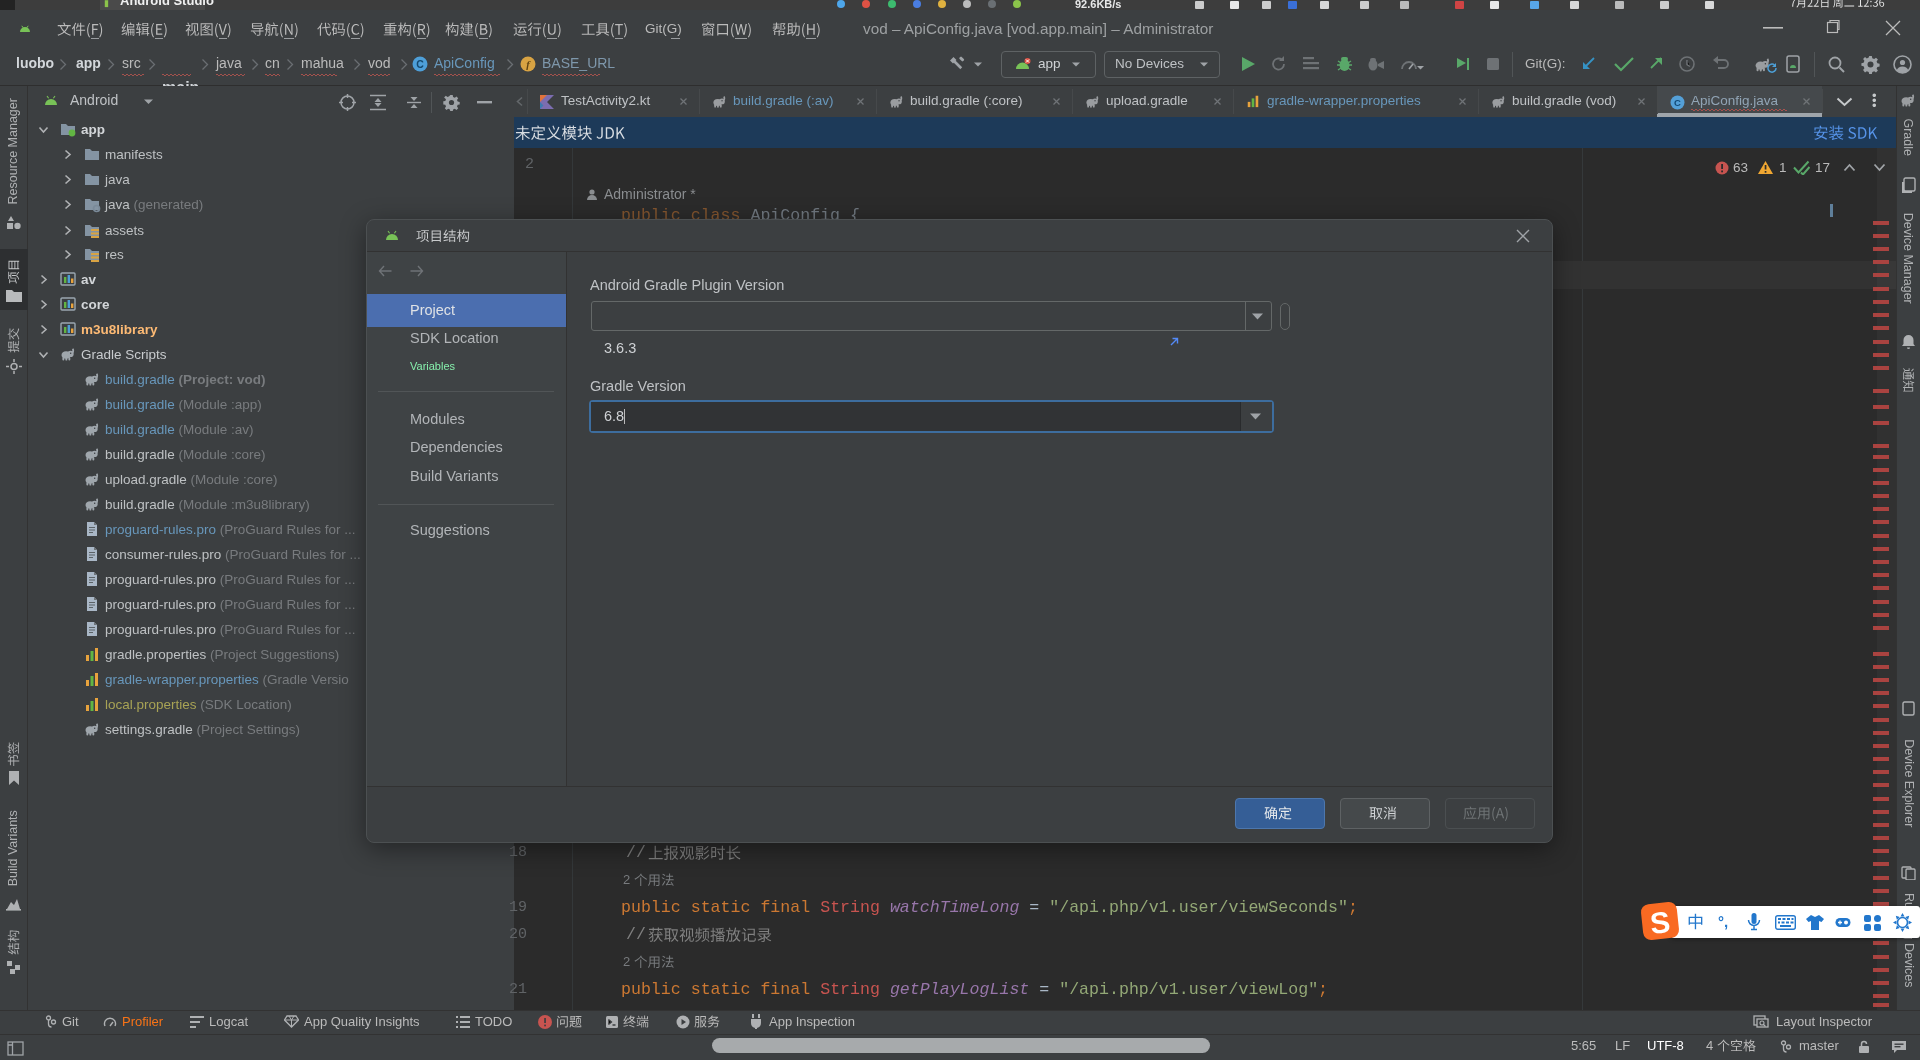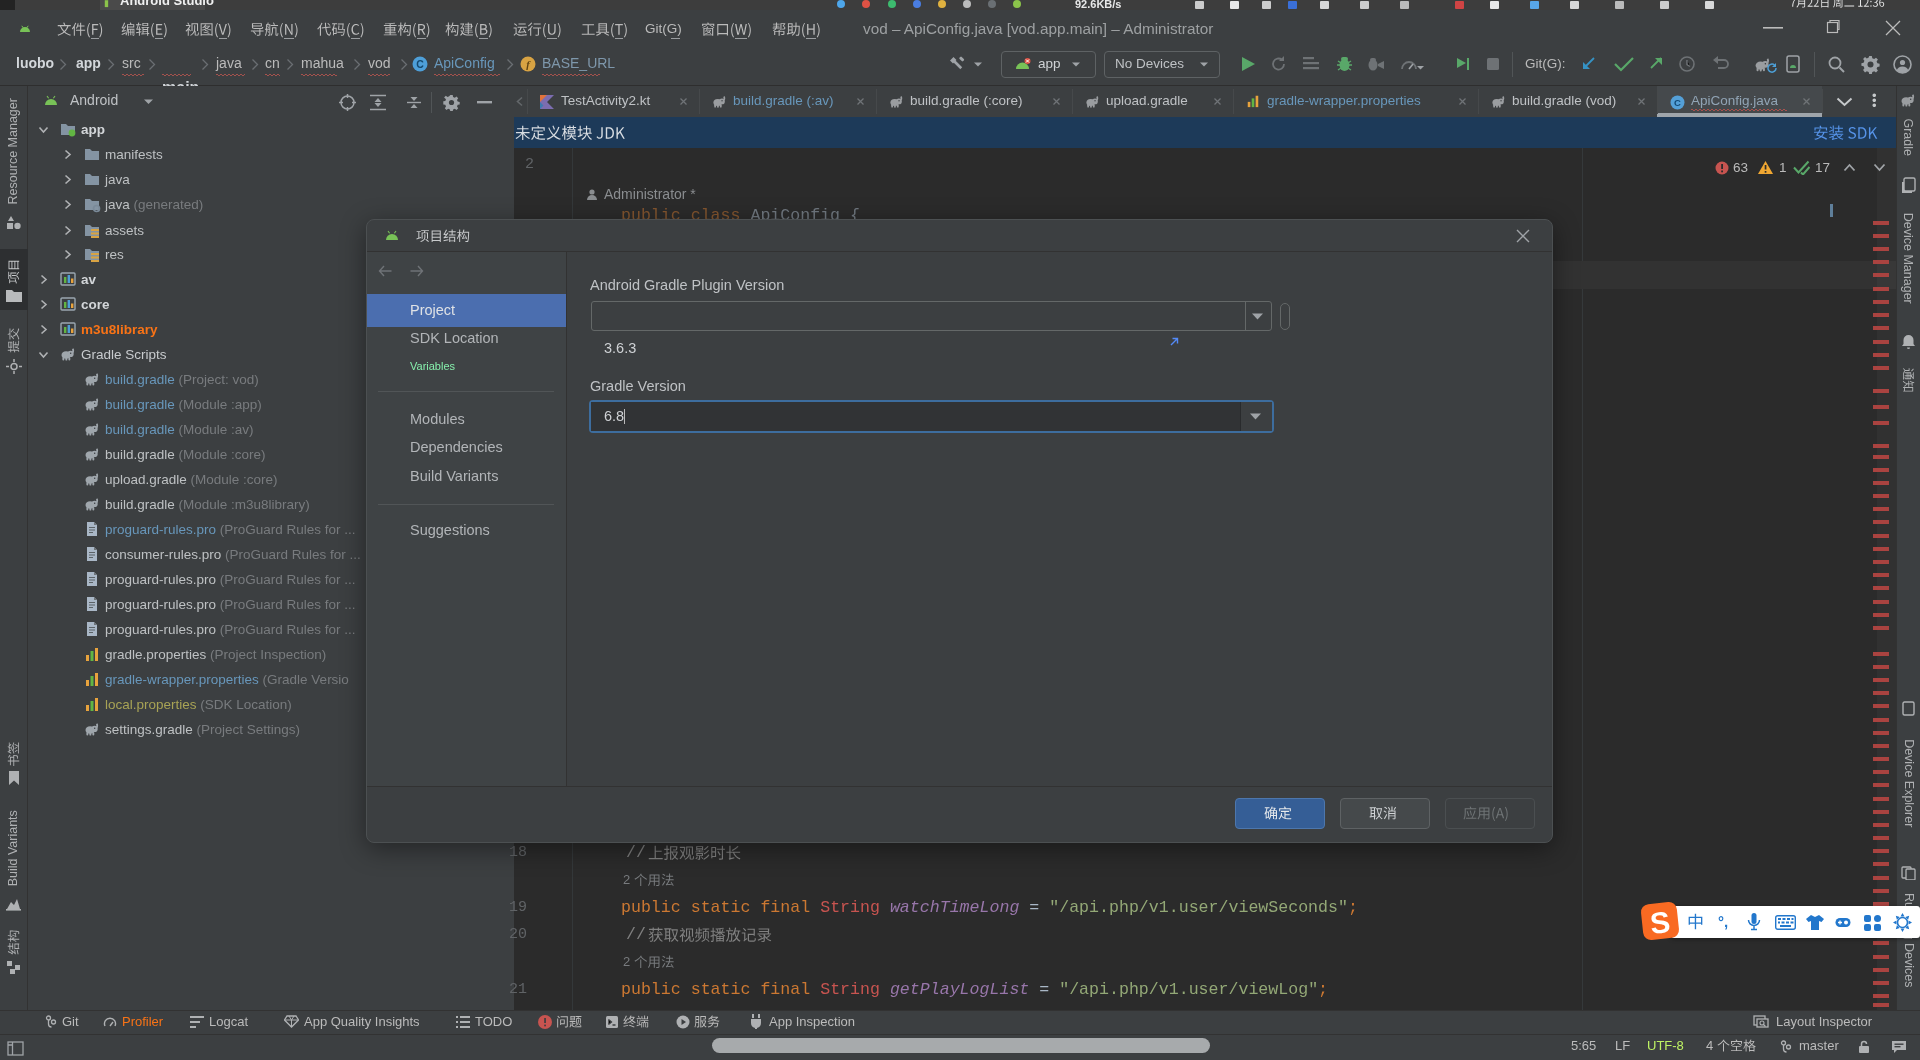--- a/index.html
+++ b/index.html
@@ -455,21 +455,21 @@
     <div style="position:absolute;left:81px;top:295.6px;font-family:'Liberation Sans',sans-serif;font-size:13.5px;color:#d3d6d9;font-weight:700;white-space:pre;line-height:17px;">core</div>
     <svg style="position:absolute;left:38px;top:324px;" width="11" height="11" viewBox="0 0 11 11">
       <path fill="none" stroke="#afb1b3" stroke-width="1.6" d="M3.5 1.5L8 5.5 3.5 9.5"></path>
     </svg>
     <svg style="position:absolute;left:60px;top:321px;" width="16" height="16" viewBox="0 0 16 16">
       <rect x="1" y="2" width="14" height="12" rx="1" fill="none" stroke="#9aa7b0" stroke-width="1.4"></rect>
       <rect x="4" y="6" width="2.4" height="6" fill="#62b543"></rect>
       <rect x="7.6" y="4" width="2.4" height="8" fill="#4d9fd6"></rect>
       <rect x="11" y="7.5" width="2.4" height="4.5" fill="#e8a33d"></rect>
     </svg>
-    <div style="position:absolute;left:81px;top:320.6px;font-family:'Liberation Sans',sans-serif;font-size:13.5px;color:#f97316;font-weight:700;white-space:pre;line-height:17px;">m3u8library</div>
+    <div style="position:absolute;left:81px;top:320.6px;font-family:'Liberation Sans',sans-serif;font-size:13.5px;color:#fdba74;font-weight:700;white-space:pre;line-height:17px;">m3u8library</div>
     <svg style="position:absolute;left:38px;top:349px;" width="11" height="11" viewBox="0 0 11 11">
       <path fill="none" stroke="#afb1b3" stroke-width="1.6" d="M1.5 3.5L5.5 8 9.5 3.5"></path>
     </svg>
     <svg style="position:absolute;left:60px;top:346px;" width="16" height="16" viewBox="0 0 16 16">
       <g fill="#9fa6ac">
         <ellipse cx="6.1" cy="9" rx="4.6" ry="3.8"></ellipse>
         <rect x="2.4" y="11" width="1.9" height="3.4" rx=".9"></rect>
         <rect x="5.4" y="11.6" width="1.9" height="3" rx=".9"></rect>
         <rect x="8.4" y="11" width="1.9" height="3.4" rx=".9"></rect>
         <circle cx="10.6" cy="7.9" r="3.1"></circle>
@@ -482,21 +482,21 @@
       <g fill="#9fa6ac">
         <ellipse cx="6.1" cy="9" rx="4.6" ry="3.8"></ellipse>
         <rect x="2.4" y="11" width="1.9" height="3.4" rx=".9"></rect>
         <rect x="5.4" y="11.6" width="1.9" height="3" rx=".9"></rect>
         <rect x="8.4" y="11" width="1.9" height="3.4" rx=".9"></rect>
         <circle cx="10.6" cy="7.9" r="3.1"></circle>
         <path d="M11.8 6.2C12.4 5.3 12.5 4.2 12 3.2L13.3 2.2C14.4 3.5 14.4 5.6 13.4 6.9z"></path>
       </g>
       <circle cx="10.7" cy="7.2" r=".7" fill="#34383b"></circle>
     </svg>
-    <div style="position:absolute;left:105px;top:370.6px;font-family:'Liberation Sans',sans-serif;font-size:13.5px;color:#6897bb;font-weight:400;white-space:pre;line-height:17px;">build.gradle <span style="color:#787b7e;font-weight:400">(Project: vod)</span></div>
+    <div style="position:absolute;left:105px;top:370.6px;font-family:'Liberation Sans',sans-serif;font-size:13.5px;color:#6897bb;font-weight:400;white-space:pre;line-height:17px;">build.gradle <span style="color:#787b7e;font-weight:700">(Project: vod)</span></div>
     <svg style="position:absolute;left:84px;top:396px;" width="16" height="16" viewBox="0 0 16 16">
       <g fill="#9fa6ac">
         <ellipse cx="6.1" cy="9" rx="4.6" ry="3.8"></ellipse>
         <rect x="2.4" y="11" width="1.9" height="3.4" rx=".9"></rect>
         <rect x="5.4" y="11.6" width="1.9" height="3" rx=".9"></rect>
         <rect x="8.4" y="11" width="1.9" height="3.4" rx=".9"></rect>
         <circle cx="10.6" cy="7.9" r="3.1"></circle>
         <path d="M11.8 6.2C12.4 5.3 12.5 4.2 12 3.2L13.3 2.2C14.4 3.5 14.4 5.6 13.4 6.9z"></path>
       </g>
       <circle cx="10.7" cy="7.2" r=".7" fill="#34383b"></circle>
@@ -588,21 +588,21 @@
       <rect x="5" y="6" width="6" height="1" fill="#5b6266"></rect>
       <rect x="5" y="8.5" width="6" height="1" fill="#5b6266"></rect>
       <rect x="5" y="11" width="4" height="1" fill="#5b6266"></rect>
     </svg>
     <div style="position:absolute;left:105px;top:620.6px;font-family:'Liberation Sans',sans-serif;font-size:13.5px;color:#bec1c3;font-weight:400;white-space:pre;line-height:17px;">proguard-rules.pro <span style="color:#787b7e;font-weight:400">(ProGuard Rules for ...</span></div>
     <svg style="position:absolute;left:84px;top:646px;" width="16" height="16" viewBox="0 0 16 16">
       <rect x="2" y="9" width="3" height="6" fill="#e8a33d"></rect>
       <rect x="6.5" y="5" width="3" height="10" fill="#62b543"></rect>
       <rect x="11" y="2" width="3" height="13" fill="#e8a33d"></rect>
     </svg>
-    <div style="position:absolute;left:105px;top:645.6px;font-family:'Liberation Sans',sans-serif;font-size:13.5px;color:#bec1c3;font-weight:400;white-space:pre;line-height:17px;">gradle.properties <span style="color:#787b7e;font-weight:400">(Project Inspection)</span></div>
+    <div style="position:absolute;left:105px;top:645.6px;font-family:'Liberation Sans',sans-serif;font-size:13.5px;color:#bec1c3;font-weight:400;white-space:pre;line-height:17px;">gradle.properties <span style="color:#787b7e;font-weight:400">(Project Suggestions)</span></div>
     <svg style="position:absolute;left:84px;top:671px;" width="16" height="16" viewBox="0 0 16 16">
       <rect x="2" y="9" width="3" height="6" fill="#e8a33d"></rect>
       <rect x="6.5" y="5" width="3" height="10" fill="#62b543"></rect>
       <rect x="11" y="2" width="3" height="13" fill="#e8a33d"></rect>
     </svg>
     <div style="position:absolute;left:105px;top:670.6px;font-family:'Liberation Sans',sans-serif;font-size:13.5px;color:#6897bb;font-weight:400;white-space:pre;line-height:17px;">gradle-wrapper.properties <span style="color:#787b7e;font-weight:400">(Gradle Versio</span></div>
     <svg style="position:absolute;left:84px;top:696px;" width="16" height="16" viewBox="0 0 16 16">
       <rect x="2" y="9" width="3" height="6" fill="#e8a33d"></rect>
       <rect x="6.5" y="5" width="3" height="10" fill="#62b543"></rect>
       <rect x="11" y="2" width="3" height="13" fill="#e8a33d"></rect>
@@ -963,21 +963,21 @@
     </svg>
     <div style="position:absolute;left:1776px;top:1013.9px;font-family:'Liberation Sans',sans-serif;font-size:13px;color:#bbbbbb;font-weight:400;white-space:pre;line-height:16.25px;">Layout Inspector</div>
     <div style="position:absolute;left:0px;top:1034px;width:1920px;height:26px;background:#3c3f41;border-top:1px solid #323232;"></div>
     <svg style="position:absolute;left:7px;top:1041px;" width="17" height="15" viewBox="0 0 17 15">
       <rect x="1" y="1" width="15" height="13" fill="none" stroke="#9fa3a7" stroke-width="1.3"></rect>
       <path stroke="#9fa3a7" stroke-width="1.3" d="M5.5 1v13M1 4h4.5"></path>
     </svg>
     <div style="position:absolute;left:712px;top:1038px;width:498px;height:15px;background:#a7aaac;border-radius:8px;"></div>
     <div style="position:absolute;left:1571px;top:1037.9px;font-family:'Liberation Sans',sans-serif;font-size:13px;color:#bbbbbb;font-weight:400;white-space:pre;line-height:16.25px;">5:65</div>
     <div style="position:absolute;left:1615px;top:1037.9px;font-family:'Liberation Sans',sans-serif;font-size:13px;color:#bbbbbb;font-weight:400;white-space:pre;line-height:16.25px;">LF</div>
-    <div style="position:absolute;left:1647px;top:1037.9px;font-family:'Liberation Sans',sans-serif;font-size:13px;color:#bef264;font-weight:400;white-space:pre;line-height:16.25px;">UTF-8</div>
+    <div style="position:absolute;left:1647px;top:1037.9px;font-family:'Liberation Sans',sans-serif;font-size:13px;color:#ffffff;font-weight:400;white-space:pre;line-height:16.25px;">UTF-8</div>
     <div style="position:absolute;left:1706px;top:1037.9px;font-family:'Liberation Sans',sans-serif;font-size:13px;color:#bbbbbb;font-weight:400;white-space:pre;line-height:16.25px;">4 </div>
     <div style="position:absolute;left:1717px;top:1039.2px;width:39.0px;height:13px;">
       <svg style="position:absolute;overflow:visible" width="39.0" height="13.0" viewBox="0 -880 3000 1000">
         <path fill="#bbbbbb" d="M460 -546L460 79L538 79L538 -546ZM506 -841C406 -674 224 -528 35 -446C56 -428 78 -399 91 -377C245 -452 393 -568 501 -706C634 -550 766 -454 914 -376C926 -400 949 -428 969 -444C815 -519 673 -613 545 -766L573 -810ZM1564 -537C1666 -484 1802 -405 1869 -357L1919 -415C1848 -462 1710 -537 1611 -587ZM1384 -590C1307 -523 1203 -455 1085 -413L1129 -348C1246 -398 1356 -474 1436 -544ZM1077 -22L1077 46L1927 46L1927 -22L1538 -22L1538 -275L1825 -275L1825 -343L1182 -343L1182 -275L1459 -275L1459 -22ZM1424 -824C1440 -792 1459 -752 1473 -718L1076 -718L1076 -492L1150 -492L1150 -649L1849 -649L1849 -517L1926 -517L1926 -718L1565 -718C1550 -755 1524 -807 1502 -846ZM2575 -667L2794 -667C2764 -604 2723 -546 2675 -496C2627 -545 2590 -597 2563 -648ZM2202 -840L2202 -626L2052 -626L2052 -555L2193 -555C2162 -417 2095 -260 2028 -175C2041 -158 2060 -129 2067 -109C2117 -175 2165 -284 2202 -397L2202 79L2273 79L2273 -425C2304 -381 2339 -327 2355 -299L2400 -356C2382 -382 2300 -481 2273 -511L2273 -555L2387 -555L2363 -535C2380 -523 2409 -497 2422 -484C2456 -514 2490 -550 2521 -590C2548 -543 2583 -495 2626 -450C2541 -377 2441 -323 2341 -291C2356 -276 2375 -248 2384 -230C2410 -240 2436 -250 2462 -262L2462 81L2532 81L2532 37L2811 37L2811 77L2884 77L2884 -270L2930 -252C2941 -271 2962 -300 2977 -315C2878 -345 2794 -392 2726 -449C2796 -522 2853 -610 2889 -713L2842 -735L2828 -732L2612 -732C2628 -761 2642 -791 2654 -822L2582 -841C2543 -739 2478 -641 2403 -570L2403 -626L2273 -626L2273 -840ZM2532 -29L2532 -222L2811 -222L2811 -29ZM2511 -287C2570 -318 2625 -356 2676 -401C2725 -358 2782 -319 2847 -287Z"></path>
       </svg>
     </div>
     <svg style="position:absolute;left:1780px;top:1040px;" width="12" height="14" viewBox="0 0 12 14">
       <circle cx="3.5" cy="3" r="2" fill="none" stroke="#afb1b3" stroke-width="1.3"></circle>
       <circle cx="8.5" cy="7" r="2" fill="none" stroke="#afb1b3" stroke-width="1.3"></circle>
       <path fill="none" stroke="#afb1b3" stroke-width="1.3" d="M3.5 5v4a3 3 0 0 0 3 3"></path>

